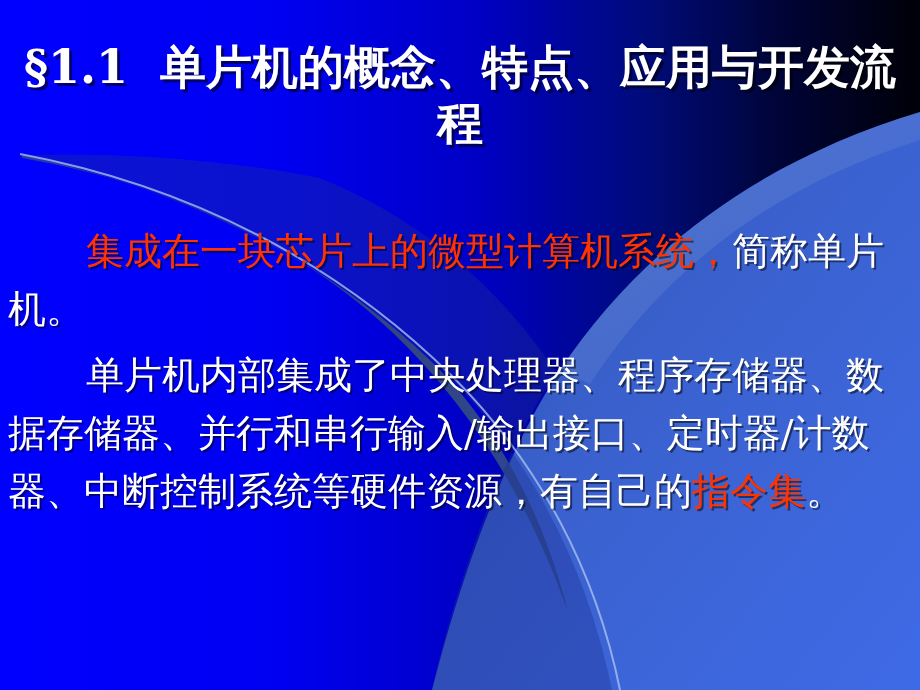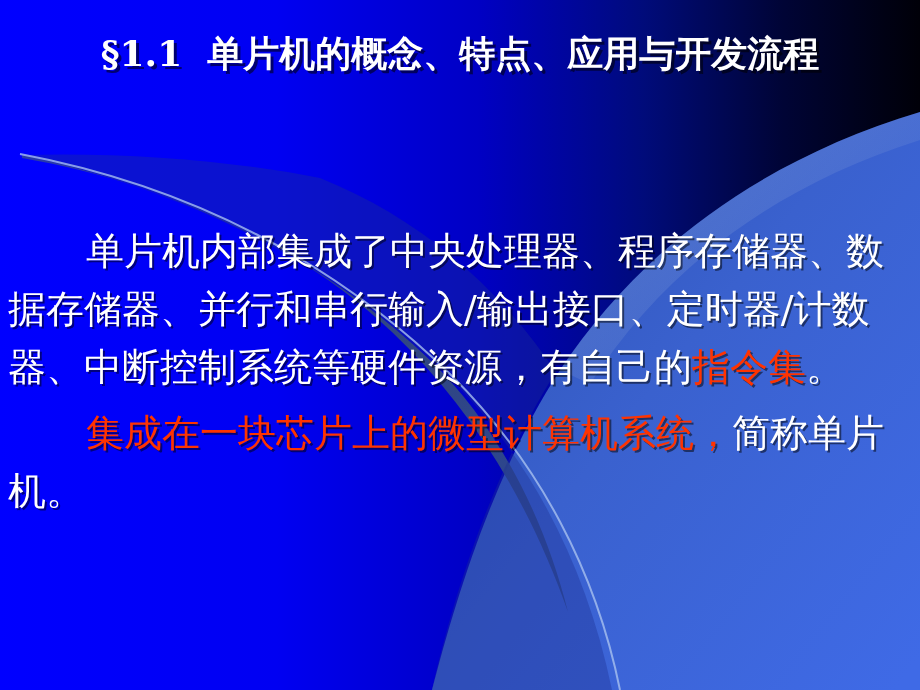--- a/index.html
+++ b/index.html
@@ -31,21 +31,21 @@
     width: 920px;
     height: 690px;
   }
   #title {
     position: absolute;
     left: 8px;
     top: 8px;
     width: 904px;
     text-align: center;
     color: #ffffff;
-    font-size: 36px;
+    font-size: 46px;
     line-height: 1.22;
     letter-spacing: 0px;
     text-shadow: 3px 3px 0px rgba(0,0,0,0.55);
     font-family: "DejaVu Serif", "Liberation Serif", serif;
     white-space: pre-wrap;
   }
   #body-block {
     position: absolute;
     left: 8px;
     top: 222px;
@@ -135,22 +135,22 @@
              C 540,464 596,572 620,690" fill="none" stroke="#a8c0ef" stroke-width="2" stroke-opacity="0.80"></path>
   </svg>
 
   <div id="content">
 
     <h1 id="title">§1.1  单片机的概念、特点、应用与开发流程</h1>
 
     <div id="body-block">
 
       <p class="para">
-        <span class="white">单片机内部集成了中央处理器、程序存储器、数据存储器、并行和串行输入/输出接口、定时器/计数器、中断控制系统等硬件资源，有自己的</span><span class="red">指令集</span><span class="white">。</span>
+        <span class="red">集成在一块芯片上的微型计算机系统，</span><span class="white">简称单片机。</span>
       </p>
 
       <p class="para">
-        <span class="red">集成在一块芯片上的微型计算机系统，</span><span class="white">简称单片机。</span>
+        <span class="white">单片机内部集成了中央处理器、程序存储器、数据存储器、并行和串行输入/输出接口、定时器/计数器、中断控制系统等硬件资源，有自己的</span><span class="red">指令集</span><span class="white">。</span>
       </p>
 
     </div>
   </div>
 </div>
 
 </body></html>

